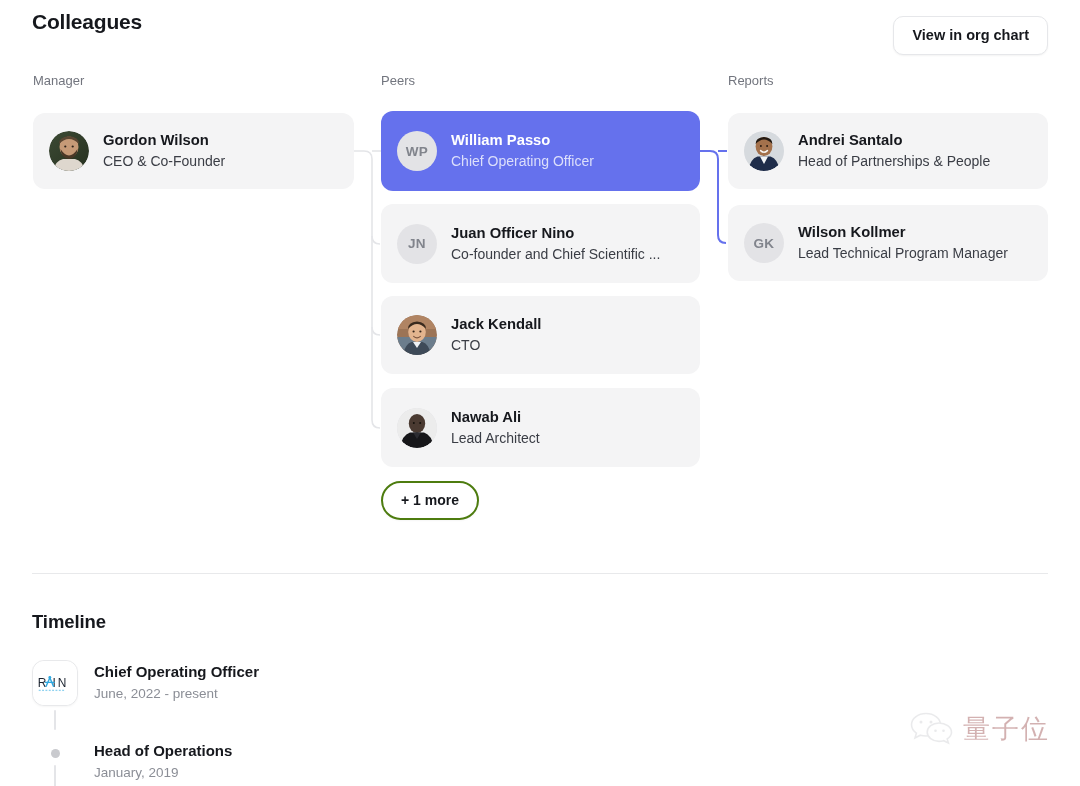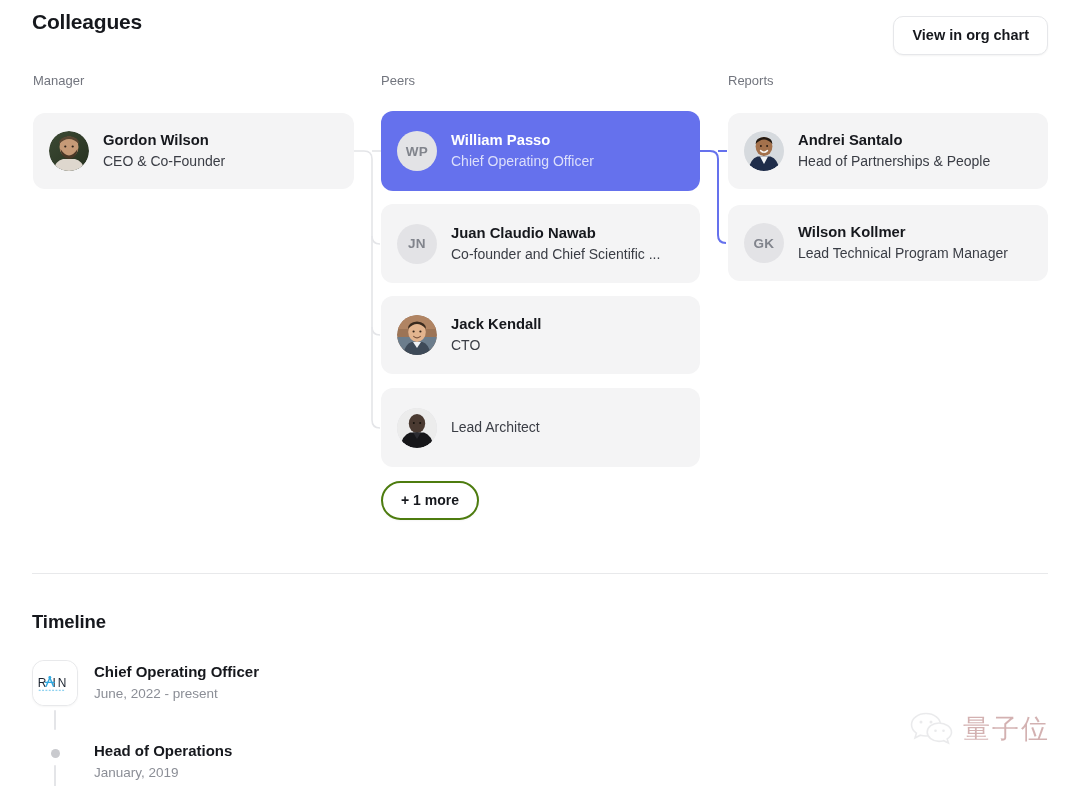--- a/index.html
+++ b/index.html
@@ -264,21 +264,21 @@
       <div class="card-name">William Passo</div>
       <div class="card-role">Chief Operating Officer</div>
     </div>
   </div>
 
   <div class="card" id="card-peer-1">
     <div class="avatar">
       <span class="initials">JN</span>
     </div>
     <div class="card-text">
-      <div class="card-name">Juan Claudio Nawab</div>
+      <div class="card-name">Juan Officer Nino</div>
       <div class="card-role">Co-founder and Chief Scientific ...</div>
     </div>
   </div>
 
   <div class="card" id="card-peer-2">
     <div class="avatar">
       <svg viewBox="0 0 40 40">
         <defs>
           <clipPath id="c2">
               <circle cx="20" cy="20" r="20"></circle>
@@ -316,20 +316,21 @@
           <rect width="40" height="40" fill="#ececec"></rect>
           <ellipse cx="20" cy="15.5" rx="8.2" ry="9.4" fill="#4a3a31"></ellipse>
           <path d="M3 40 Q5 27 13 24.5 L27 24.5 Q35 27 37 40Z" fill="#17171a"></path>
           <path d="M16 24.5 L20 31 L24 24.5 Z" fill="#2c2c31"></path>
           <circle cx="16.8" cy="15" r="1" fill="#15100c"></circle>
           <circle cx="23.2" cy="15" r="1" fill="#15100c"></circle>
         </g>
       </svg>
     </div>
     <div class="card-text">
+      <div class="card-name">Nawab Ali</div>
       <div class="card-role">Lead Architect</div>
     </div>
   </div>
 
   <div class="card" id="card-report-0">
     <div class="avatar">
       <svg viewBox="0 0 40 40">
         <defs>
           <clipPath id="c4">
               <circle cx="20" cy="20" r="20"></circle>

